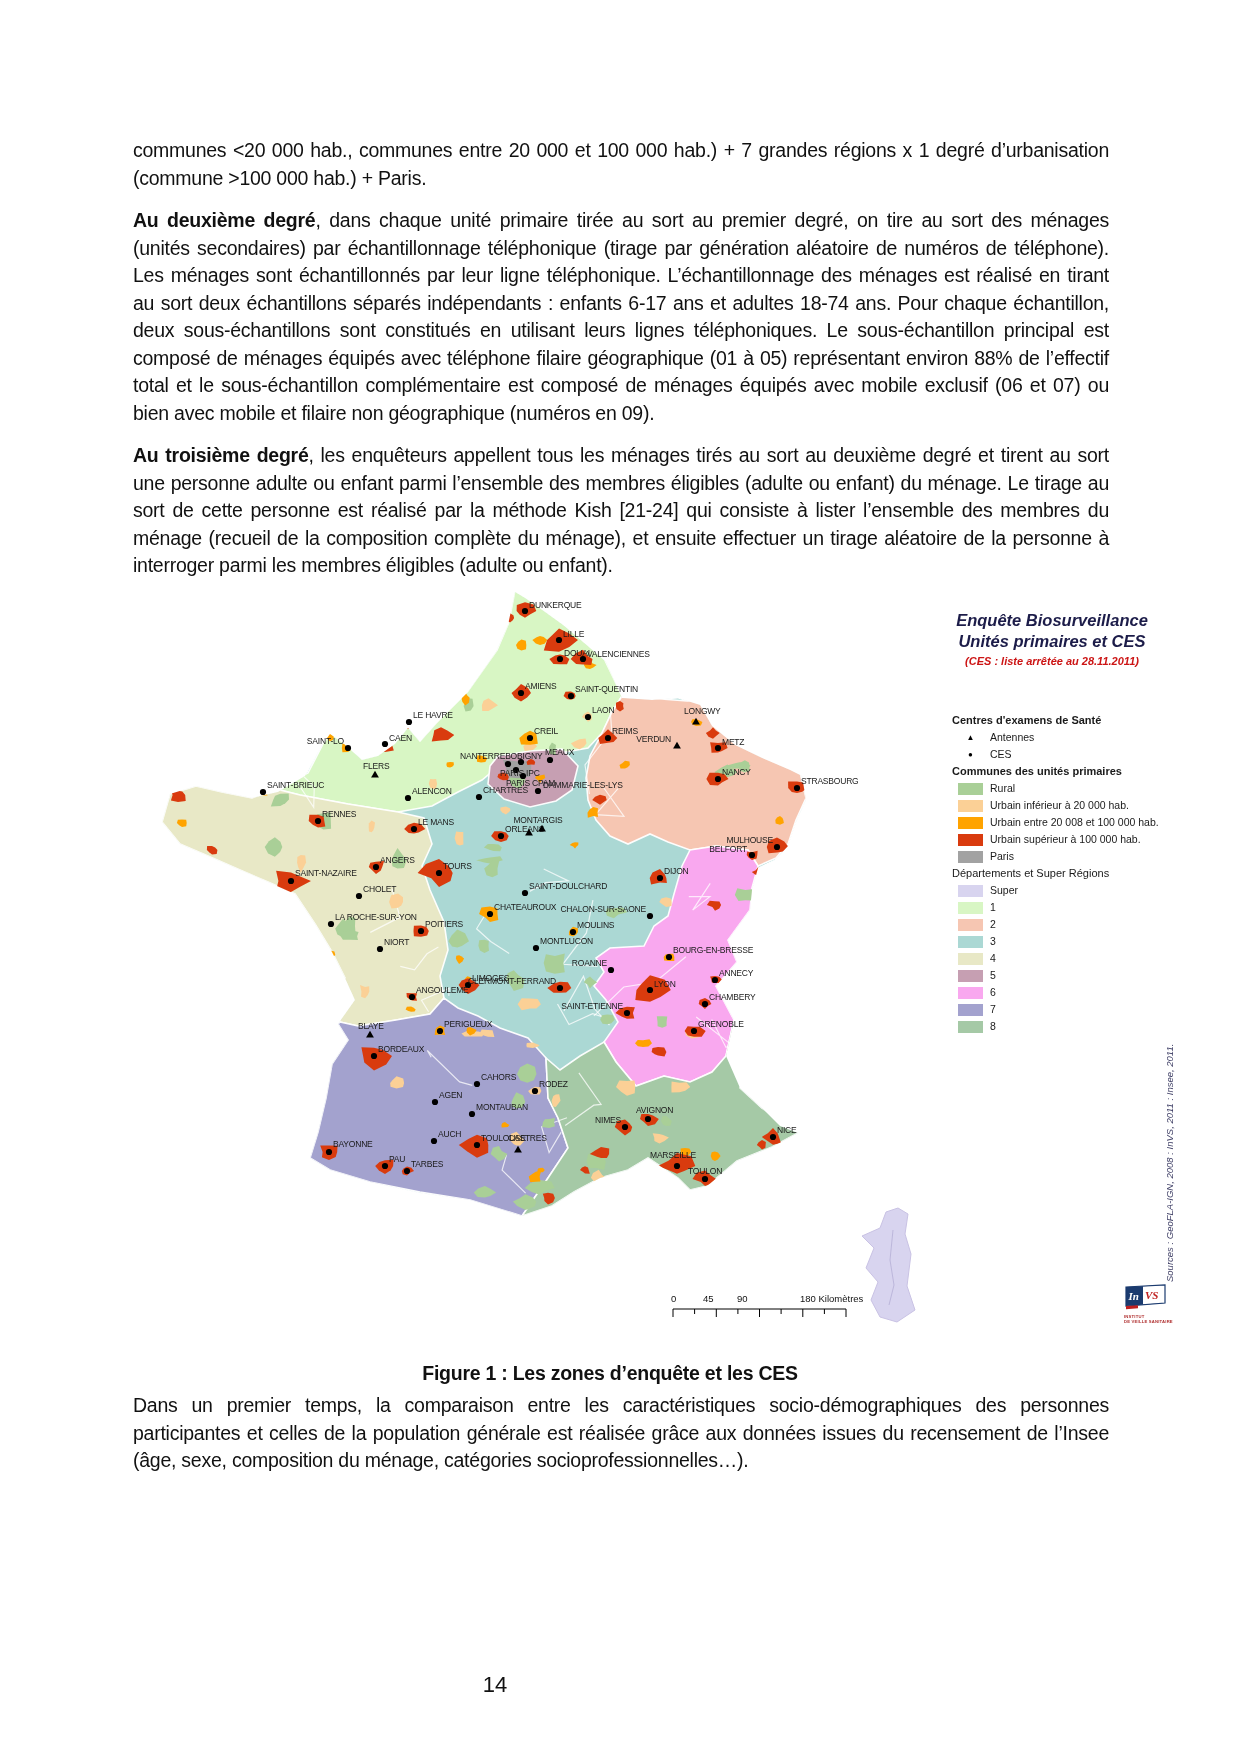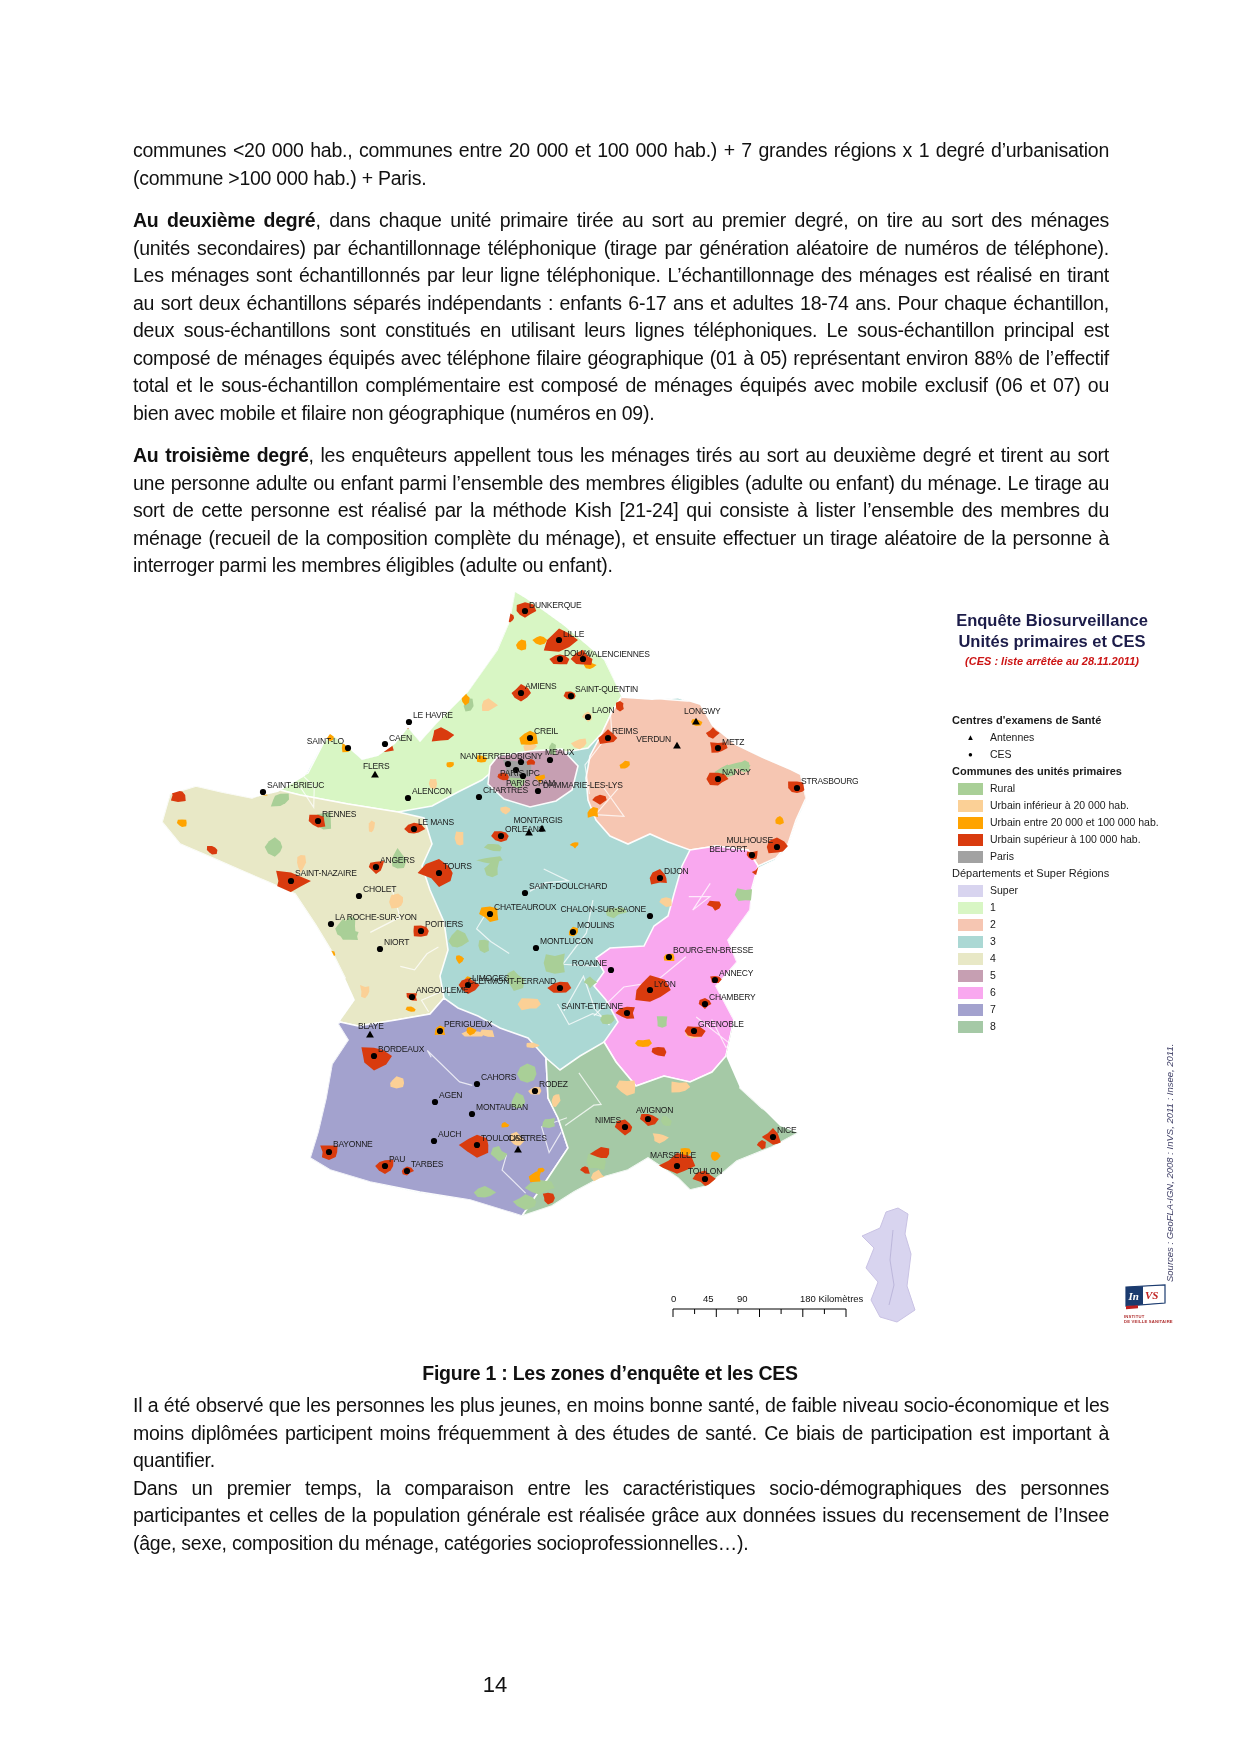--- a/index.html
+++ b/index.html
@@ -7,21 +7,21 @@
        font-family:"Liberation Sans",sans-serif;color:#111;}
   .abs{position:absolute;}
   .textcol{left:133px;width:976px;font-size:19.5px;line-height:27.5px;
            text-align:justify;letter-spacing:-0.25px;}
   .textcol p{margin:0 0 15px 0;}
   .textcol p:last-child{margin-bottom:0;}
   .lead{font-weight:bold;}
   #map-svg{left:0;top:0;z-index:1;pointer-events:none;}
   .overtext{z-index:2;}
   #map-title{left:912px;top:610px;width:280px;text-align:center;z-index:2;}
-  #map-title .t1{font-size:16.5px;font-weight:bold;color:#1c1c49;line-height:21px;}
+  #map-title .t1{font-size:16.5px;font-weight:bold;font-style:italic;color:#1c1c49;line-height:21px;}
   #map-title .t3{font-size:11px;font-weight:bold;font-style:italic;color:#cc1414;margin-top:3px;}
   #legend{left:952px;top:712px;width:230px;z-index:2;font-size:10.5px;color:#1a1a1a;}
   .lg-header{font-weight:bold;font-size:11px;height:17px;line-height:17px;}
   .lg-header.plain{font-weight:normal;}
   .lg-row{height:17px;line-height:17px;display:flex;align-items:center;}
   .lg-row .sw{display:inline-block;width:25px;height:12px;margin:0 7px 0 6px;flex:0 0 25px;}
   .lg-row .mk{display:inline-block;width:25px;text-align:center;margin:0 7px 0 6px;
               flex:0 0 25px;font-size:8px;color:#000;}
   #sources-rot{left:1163px;top:1037px;width:14px;height:245px;z-index:2;}
   #sources-rot span{position:absolute;left:1px;top:245px;transform:rotate(-90deg);
@@ -411,21 +411,21 @@
     <div class="lg-row">
       <span class="sw" style="background:#a9cf97"></span>
       <span>Rural</span>
     </div>
     <div class="lg-row">
       <span class="sw" style="background:#fbd096"></span>
       <span>Urbain inférieur à 20 000 hab.</span>
     </div>
     <div class="lg-row">
       <span class="sw" style="background:#ffa300"></span>
-      <span>Urbain entre 20 000 et 100 000 hab.</span>
+      <span>Urbain entre 20 008 et 100 000 hab.</span>
     </div>
     <div class="lg-row">
       <span class="sw" style="background:#d93b0e"></span>
       <span>Urbain supérieur à 100 000 hab.</span>
     </div>
     <div class="lg-row">
       <span class="sw" style="background:#a2a2a2"></span>
       <span>Paris</span>
     </div>
     <div class="lg-header plain">Départements et Super Régions</div>
@@ -480,17 +480,16 @@
     <text x="21" y="15" font-family="Liberation Serif,serif" font-style="italic" font-weight="bold" font-size="11" fill="#c02020">VS</text>
     <path d="M2,22 L14,21.3 L14,24.3 L2,25.3 Z" fill="#c02020"></path>
   </svg>
   <div class="cap">INSTITUT</div>
   <div class="cap">DE VEILLE SANITAIRE</div>
 </div>
 
 <div id="fig-caption" class="abs">Figure 1 : Les zones d’enquête et les CES</div>
 
 <div id="bottom-text" class="abs textcol overtext">
-  <p>Il a été observé que les personnes les plus jeunes, en moins bonne santé, de faible niveau socio-économique et les moins diplômées participent moins fréquemment à des études de santé. Ce biais de participation est important à quantifier.</p>
   <p>Dans un premier temps, la comparaison entre les caractéristiques socio-démographiques des personnes participantes et celles de la population générale est réalisée grâce aux données issues du recensement de l’Insee (âge, sexe, composition du ménage, catégories socioprofessionnelles…).</p>
 </div>
 
 <div id="page-num" class="abs">14</div>
 
 </body></html>

